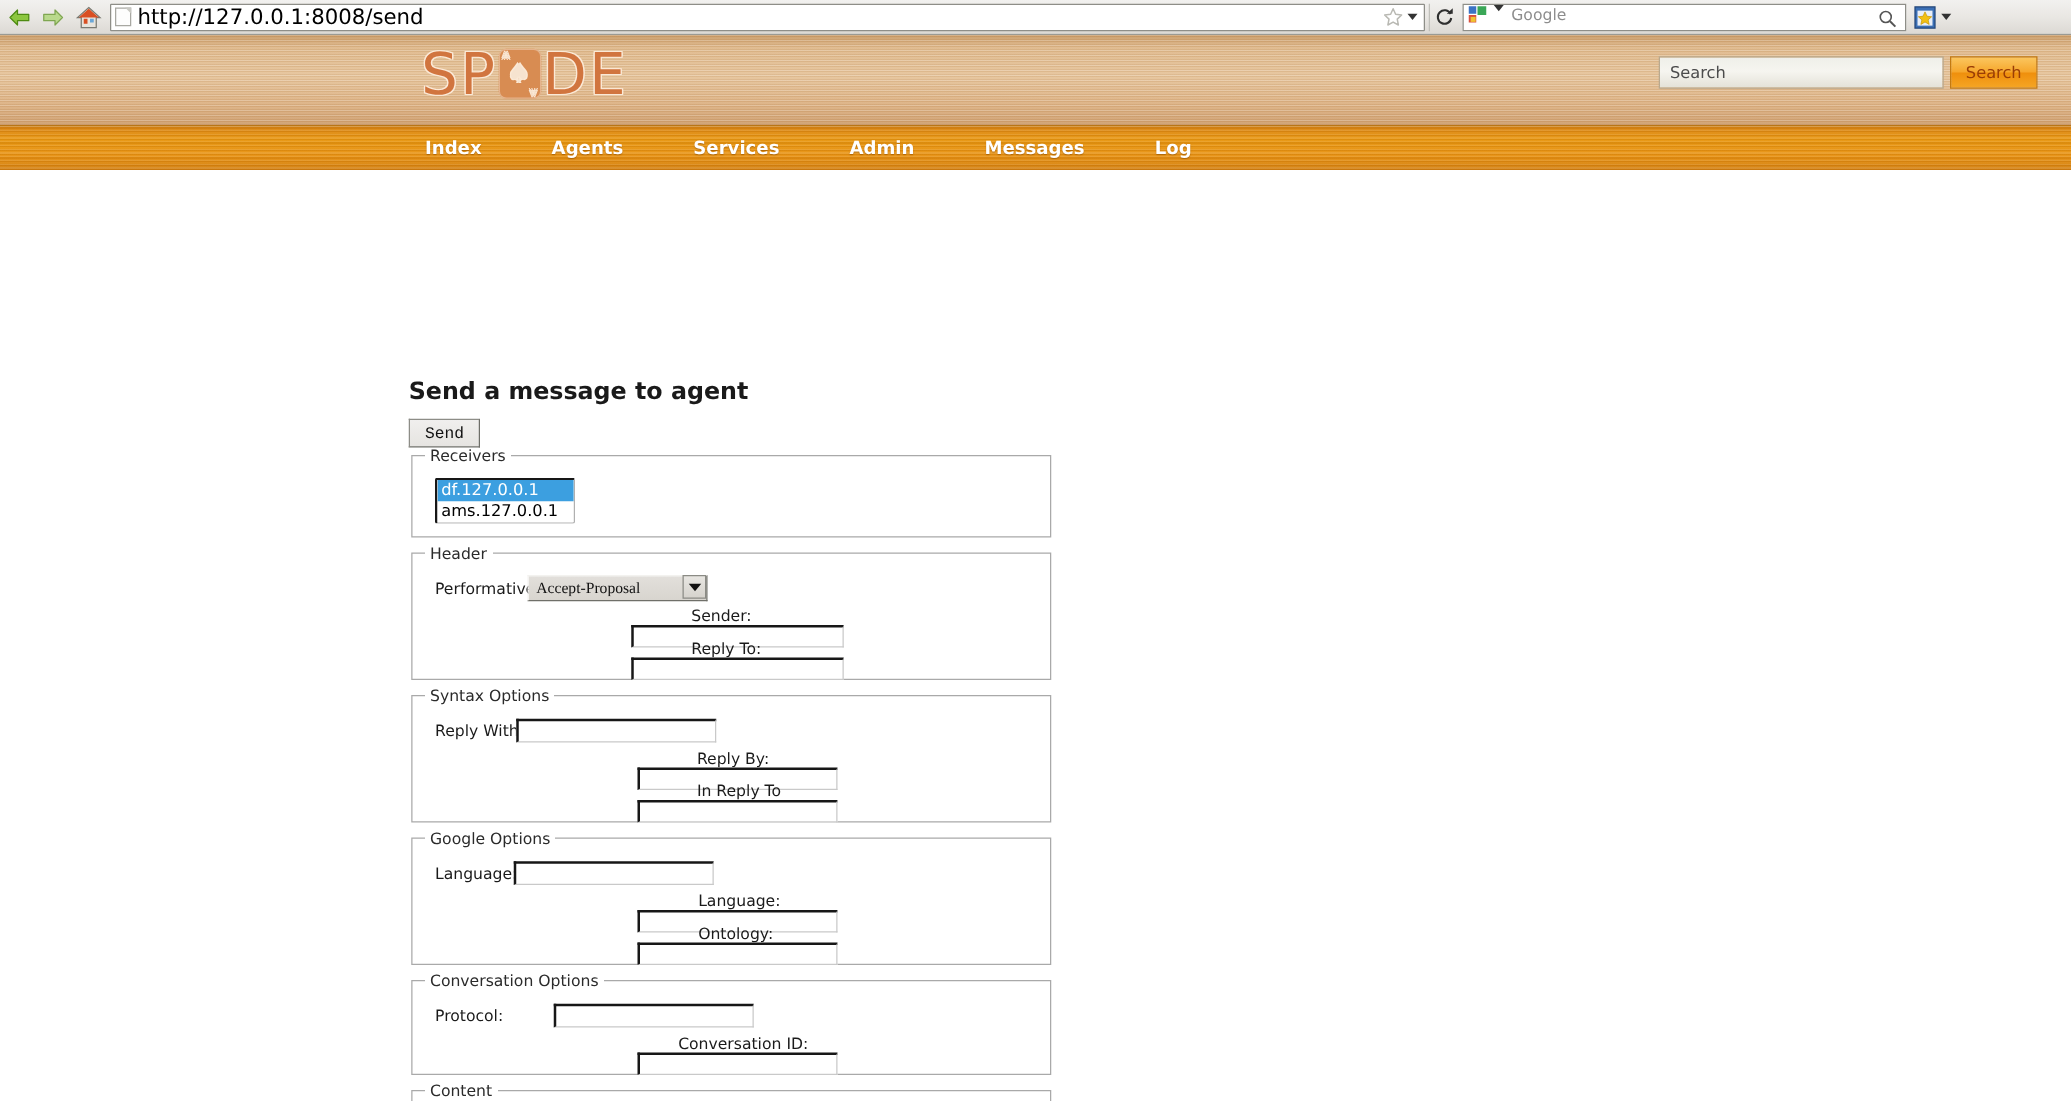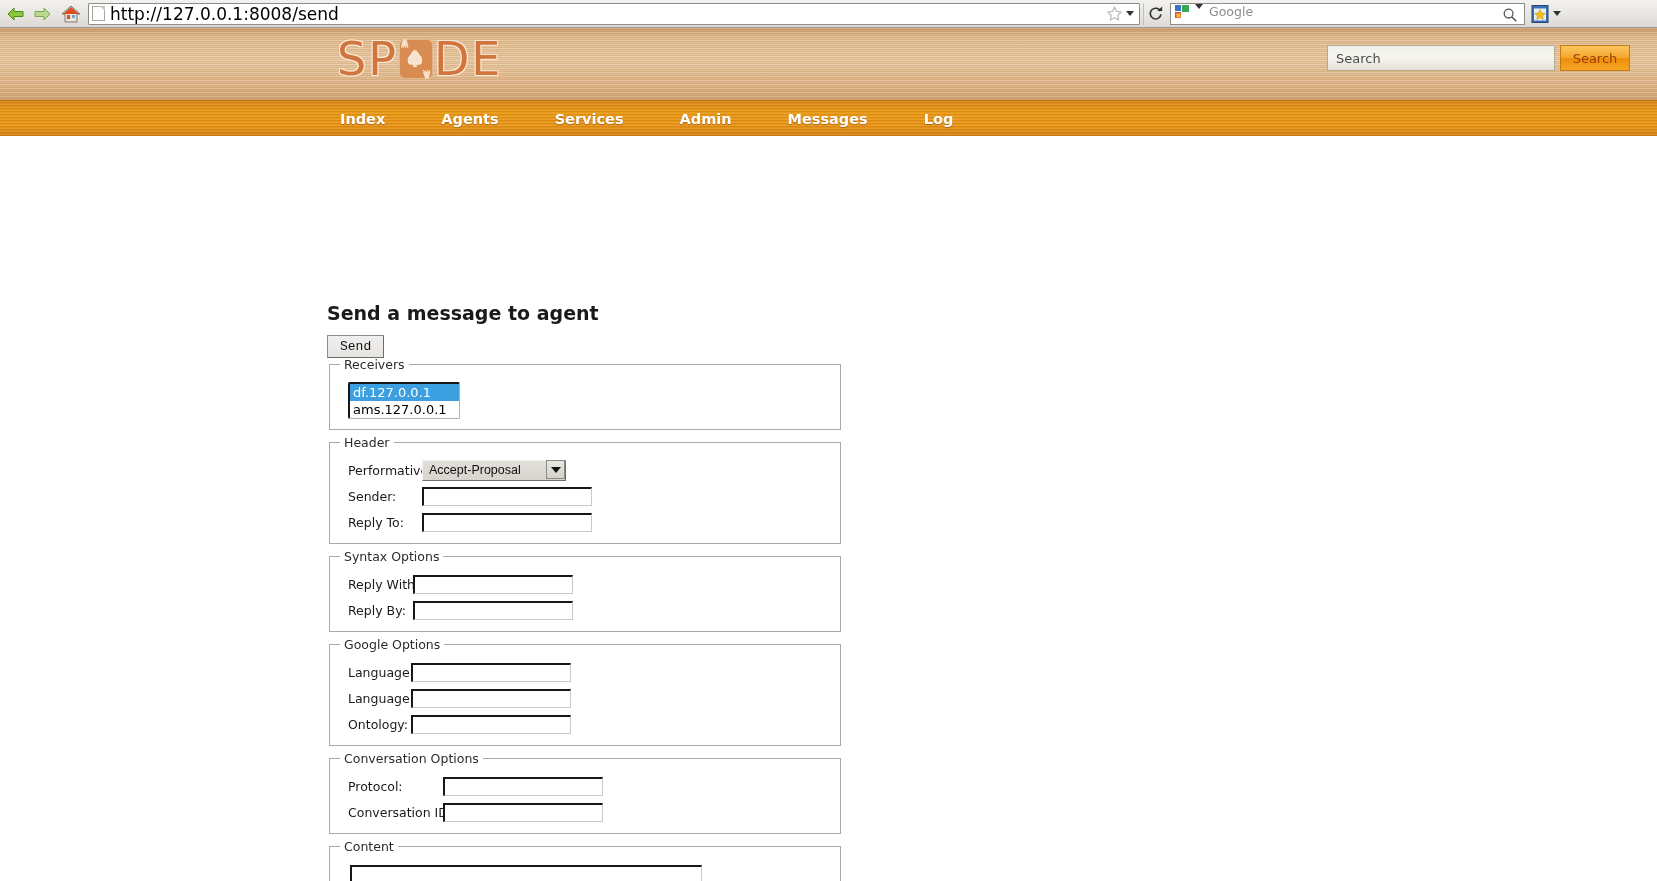--- a/index.html
+++ b/index.html
@@ -254,21 +254,21 @@
     color: #2b2b2b;
     padding: 0 4px;
     font-family: "DejaVu Sans", "Liberation Sans", sans-serif;
   }
   .row {
     display: flex;
     align-items: center;
     margin: 3px 0 0 8px;
     height: 22px;
   }
-  .row + .row { margin-top: 4px; }
+  .row + .row { margin-top: 4px; flex-direction: column; }
   .lbl {
     font-size: 12.5px;
     color: #1a1a1a;
     font-family: "DejaVu Sans", "Liberation Sans", sans-serif;
     white-space: nowrap;
   }
   input.txt {
     height: 19px;
     border: 1px solid #c9c9c9;
     border-top: 2px solid #171717;
@@ -311,21 +311,21 @@
     appearance: none;
     height: 21px;
     width: 144px;
     background: linear-gradient(to bottom,#e2dfdb 0%, #d8d5cf 100%);
     border: 1px solid #6f6f69;
     border-top-color: #f3f2ef;
     border-left-color: #f3f2ef;
     font-size: 12.5px;
     color: #111;
     padding: 0 34px 0 6px;
-    font-family: Liberation Sans, sans-serif;
+    font-family: Liberation Serif, serif;
     outline: none;
   }
   .combo .arrow-box {
     position: absolute;
     right: 1px; top: 1px;
     width: 19px; height: 19px;
     background: linear-gradient(to bottom,#e8e6e2 0%, #d6d3cd 100%);
     border: 1px solid #8b8b85;
     display: flex; align-items: center; justify-content: center;
     pointer-events: none;
@@ -502,20 +502,24 @@
       <div class="row">
         <span class="lbl" style="width:65px">Reply With:</span>
         <input class="txt" style="width: 160px;" type="text">
       </div>
 
       <div class="row">
         <span class="lbl" style="width:65px">Reply By:</span>
         <input class="txt" style="width: 160px;" type="text">
       </div>
 
+      <div class="row">
+        <span class="lbl" style="width:65px">In Reply To</span>
+        <input class="txt" style="width: 160px;" type="text">
+      </div>
     </fieldset>
 
     <fieldset>
       <legend>Google Options</legend>
 
       <div class="row">
         <span class="lbl" style="width:63px">Language:</span>
         <input class="txt" style="width: 160px;" type="text">
       </div>
 

